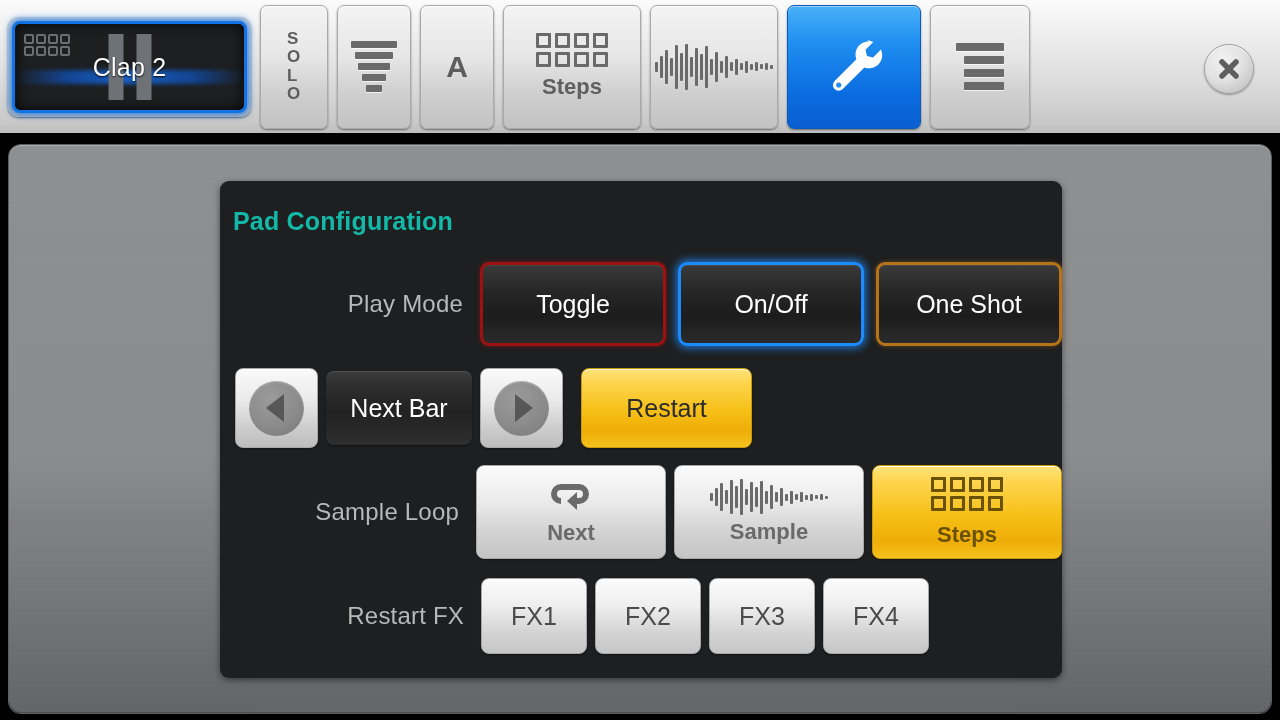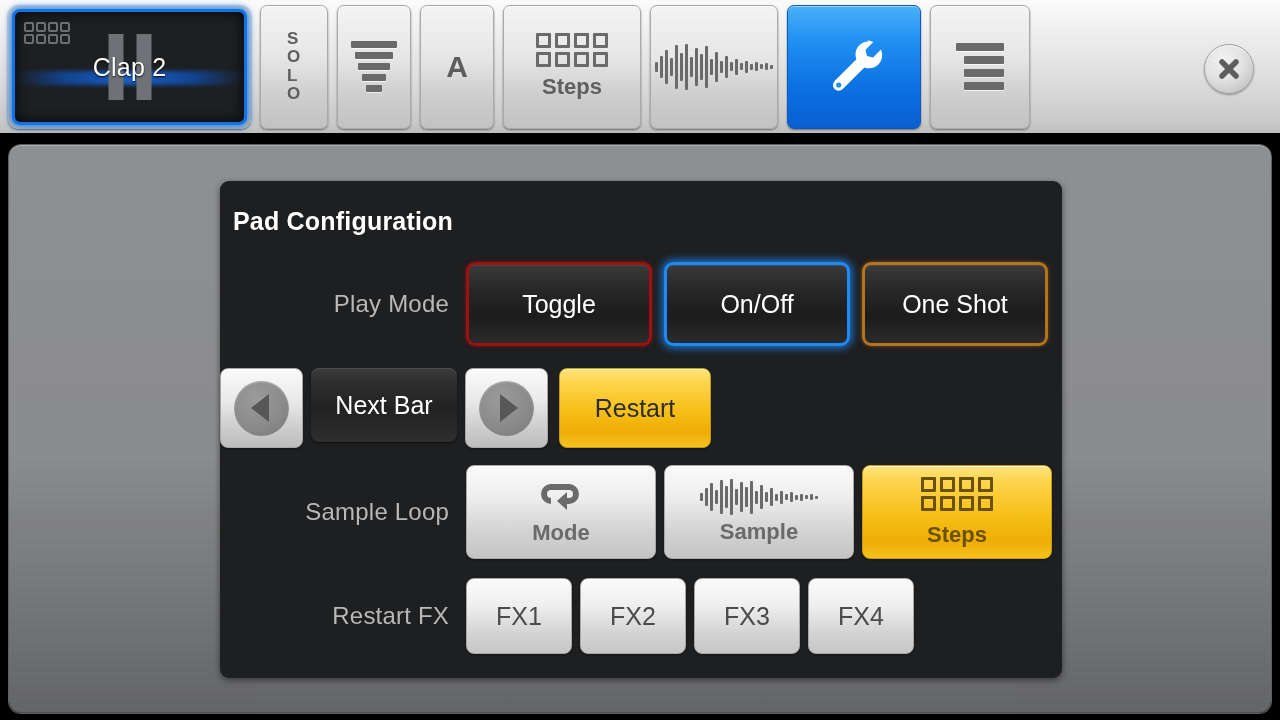--- a/index.html
+++ b/index.html
@@ -16,21 +16,21 @@
     position: absolute; left: 0; top: 0; width: 1280px; height: 136px;
     background: linear-gradient(to bottom, #fbfbfb 0%, #f2f2f2 18%, #dcdcdc 62%, #c9c9c9 92%, #bdbdbd 100%);
     border-bottom: 3px solid #000;
     display: flex; align-items: center;
   }
   .tb-inner { display: flex; align-items: center; height: 100%; padding-left: 6px; }
 
   
   .pad-preview {
     position: relative;
-    width: 243px; height: 124px;
+    width: 243px; height: 100px;
     margin-left: 2px;
     border-radius: 10px;
     background: linear-gradient(to bottom,#d8d8d8,#b9b9b9);
     padding: 4px;
     box-shadow: 0 1px 2px rgba(0,0,0,.5);
   }
   .pad-preview-inner {
     position: relative; width: 100%; height: 100%;
     border-radius: 8px;
     background: #1d1f21;
@@ -151,30 +151,30 @@
   
   .config {
     position: absolute; left: 211px; top: 36px;
     width: 842px; height: 497px;
     background: #1e1f20; border-radius: 9px;
     box-shadow: 0 2px 6px rgba(0,0,0,.5);
     padding: 18px 0 0 0;
     z-index: 2;
   }
   .config-title {
-    font-size: 25px; font-weight: bold; color: #ffffff;
+    font-size: 25px; font-weight: bold; color: #14b8a6;
     margin: 8px 0 0 13px; letter-spacing: .2px;
   }
-  .rows { margin-top: 16px; }
+  .rows { margin-top: 16px; padding-left: 15px; }
   .row { display: flex; align-items: center; height: 104px; }
   .row-label {
     width: 246px; text-align: right; padding-right: 17px;
     color: #b8b8b8; font-size: 24px; font-weight: normal; letter-spacing: .2px;
   }
-  .row-ctrls { display: flex; align-items: flex-start; }
+  .row-ctrls { display: flex; align-items: center; }
 
   
   .mode-btn {
     height: 84px; border-radius: 9px;
     background: linear-gradient(to bottom,#3a3a3a 0%, #262626 35%, #1c1c1c 65%, #2b2b2b 100%);
     display: flex; align-items: center; justify-content: center;
     color: #fff; font-size: 25px; margin-right: 12px;
   }
   .mode-btn.red    { width: 186px; border: 3px solid #9d1111; box-shadow: 0 0 4px rgba(180,20,20,.55), inset 0 1px 0 rgba(255,255,255,.08); }
   .mode-btn.blue   { width: 186px; border: 3px solid #1a8cff; box-shadow: 0 0 9px 2px rgba(26,140,255,.8), inset 0 1px 0 rgba(255,255,255,.08); }
@@ -206,21 +206,21 @@
     color: #fff; font-size: 25px;
   }
   .gold-btn {
     height: 80px; border-radius: 8px;
     background: linear-gradient(to bottom,#ffe27a 0%,#fdd44c 18%,#f6bf16 55%,#eead07 80%,#f5c21e 100%);
     border: 1px solid #c99a0a;
     box-shadow: 0 1px 2px rgba(0,0,0,.45), inset 0 1px 0 rgba(255,255,255,.65);
     display: flex; align-items: center; justify-content: center;
     color: #2c2c2c; font-size: 25px;
   }
-  .w-restart { width: 152px; margin-left: 11px; }
+  .w-restart { width: 171px; margin-left: 18px; }
 
   
   .sm-btn {
     width: 190px; height: 94px; margin-right: 8px; border-radius: 8px;
     background: linear-gradient(to bottom,#fafafa 0%,#ededed 35%,#d2d2d2 72%,#c4c4c4 100%);
     border: 1px solid #a8a8a8;
     box-shadow: 0 1px 2px rgba(0,0,0,.4), inset 0 1px 0 rgba(255,255,255,.9);
     display: flex; flex-direction: column; align-items: center; justify-content: center;
     gap: 4px;
   }
@@ -400,21 +400,21 @@
           </div>
 
           <div class="row">
             <div class="row-label">Sample Loop</div>
             <div class="row-ctrls">
 
               <div class="sm-btn">
                 <svg class="ico-loop" viewBox="0 0 46 38">
                   <path d="M13 6 h18 a10 10 0 0 1 0 20 h-2 v6 l-10 -9 l10 -9 v6 h2 a4 4 0 0 0 0 -8 h-18 a4 4 0 0 0 0 8 v6 a10 10 0 0 1 0 -20 z" fill="#6a6a6a"></path>
                 </svg>
-                <div class="sm-cap">Mode</div>
+                <div class="sm-cap">Next</div>
               </div>
 
               <div class="sm-btn">
                 <div class="ico-wave" style="height:36px">
                   <i style="height:8px"></i>
                     <i style="height:18px"></i>
                     <i style="height:28px"></i>
                     <i style="height:14px"></i>
                   <i style="height:34px"></i>
                     <i style="height:22px"></i>

